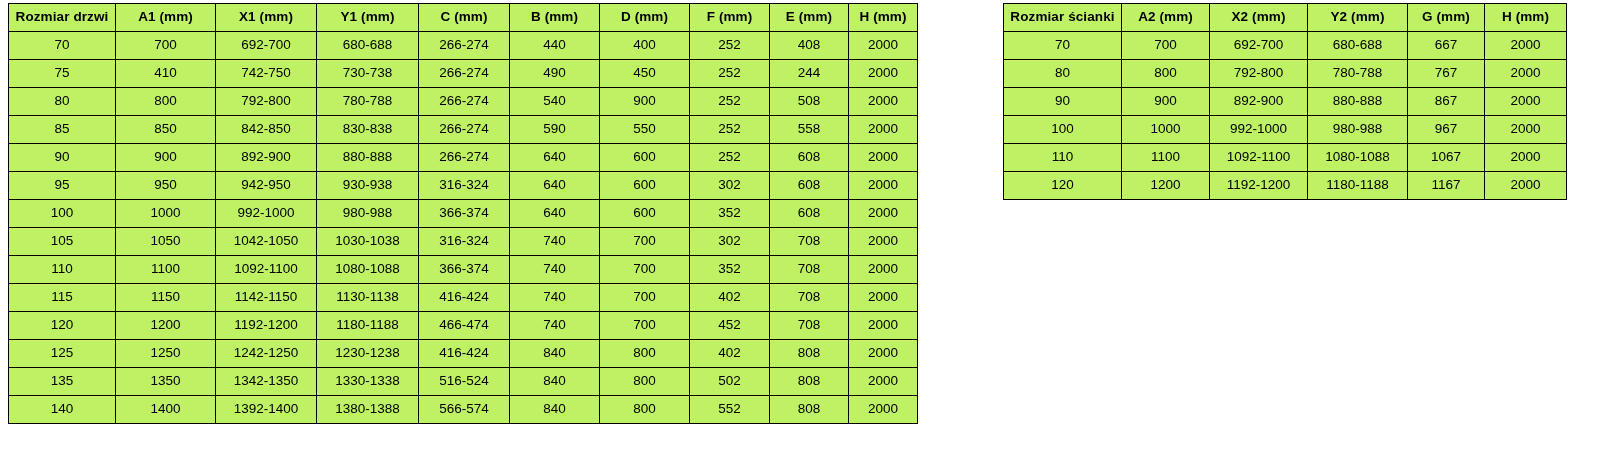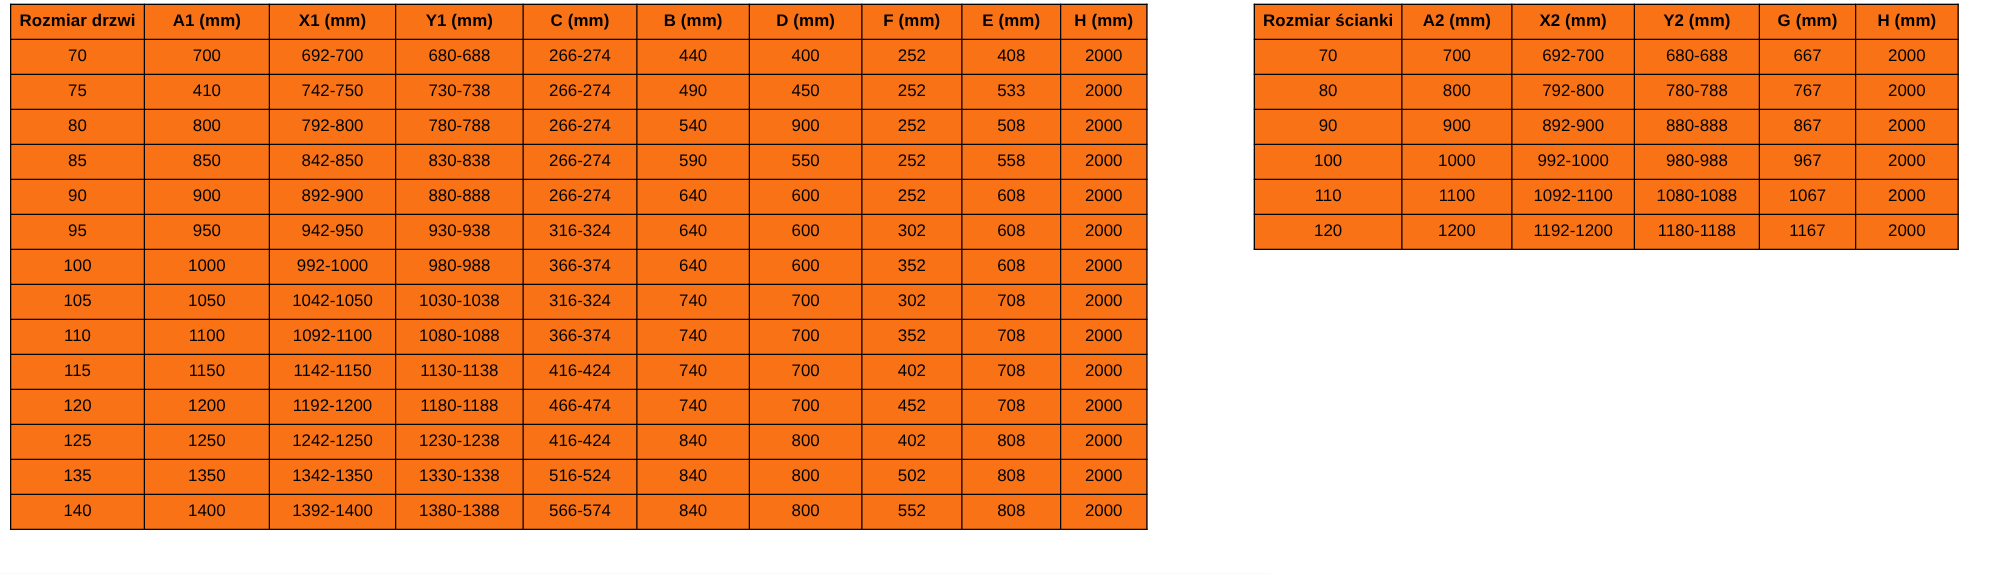--- a/index.html
+++ b/index.html
@@ -15,21 +15,21 @@
     overflow: hidden;
   }
   .page {
     position: relative;
     width: 1600px;
     height: 459px;
   }
   table.spec {
     border-collapse: collapse;
     table-layout: fixed;
-    background: #f97316;
+    background: #bef264;
   }
   table.spec th,
   table.spec td {
     border: 1px solid #000000;
     text-align: center;
     vertical-align: middle;
     font-size: 13.5px;
     line-height: 1.1;
     padding: 0;
     height: 28px;
@@ -129,21 +129,21 @@
         </tr>
         <tr>
           <td>75</td>
           <td>410</td>
           <td>742-750</td>
           <td>730-738</td>
           <td>266-274</td>
           <td>490</td>
           <td>450</td>
           <td>252</td>
-          <td>533</td>
+          <td>244</td>
           <td>2000</td>
         </tr>
         <tr>
           <td>80</td>
           <td>800</td>
           <td>792-800</td>
           <td>780-788</td>
           <td>266-274</td>
           <td>540</td>
           <td>900</td>

